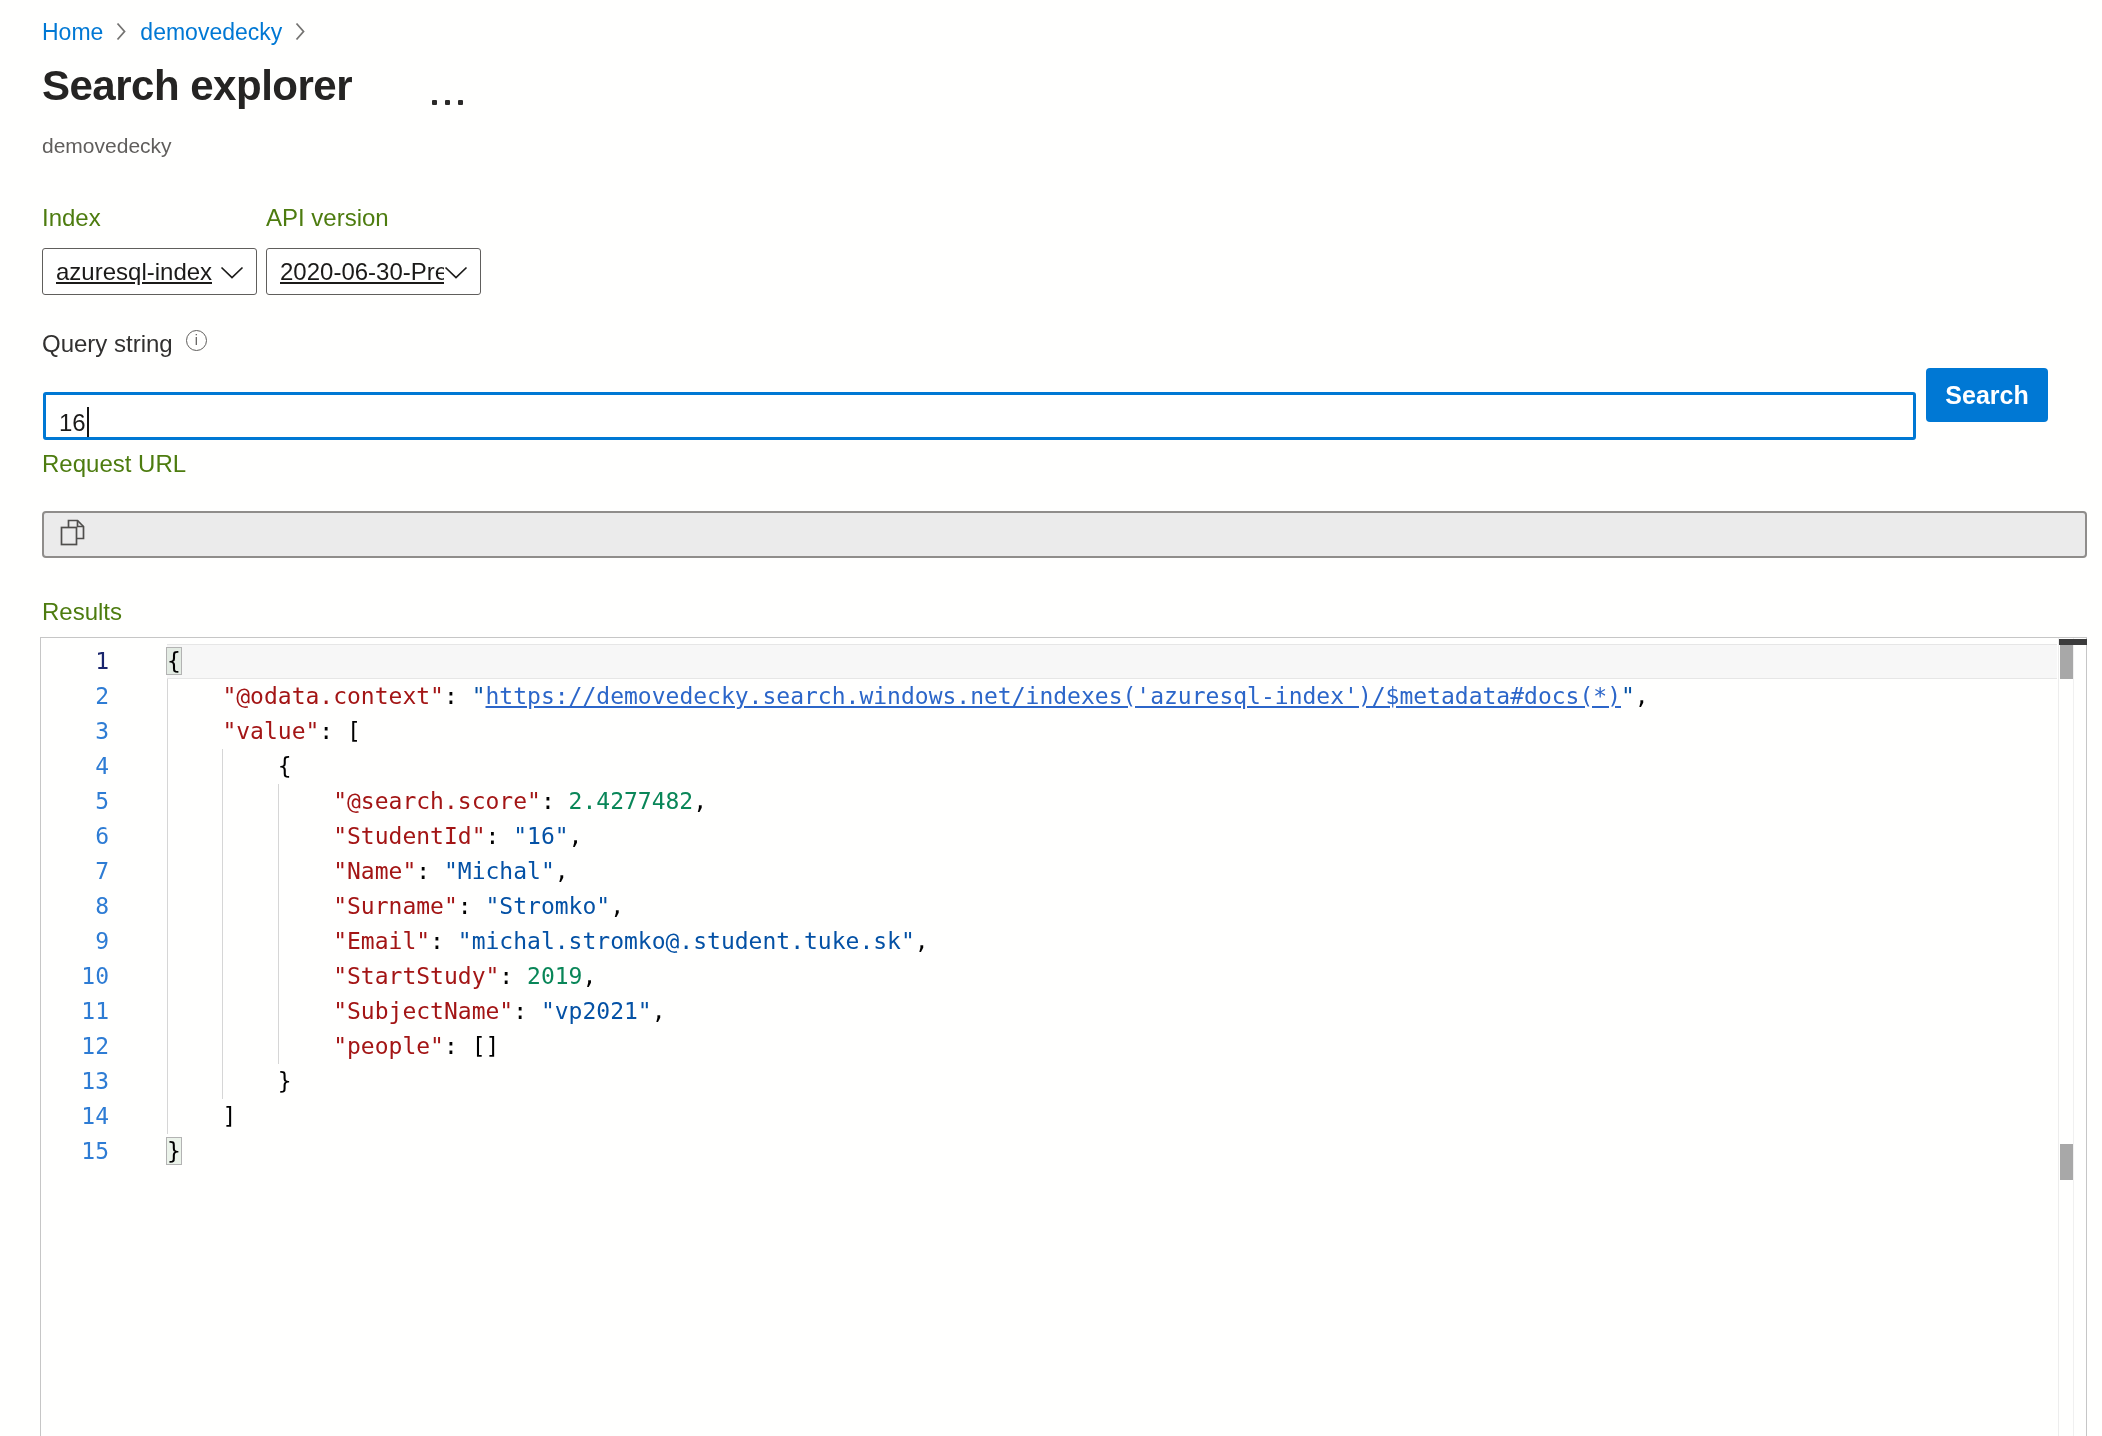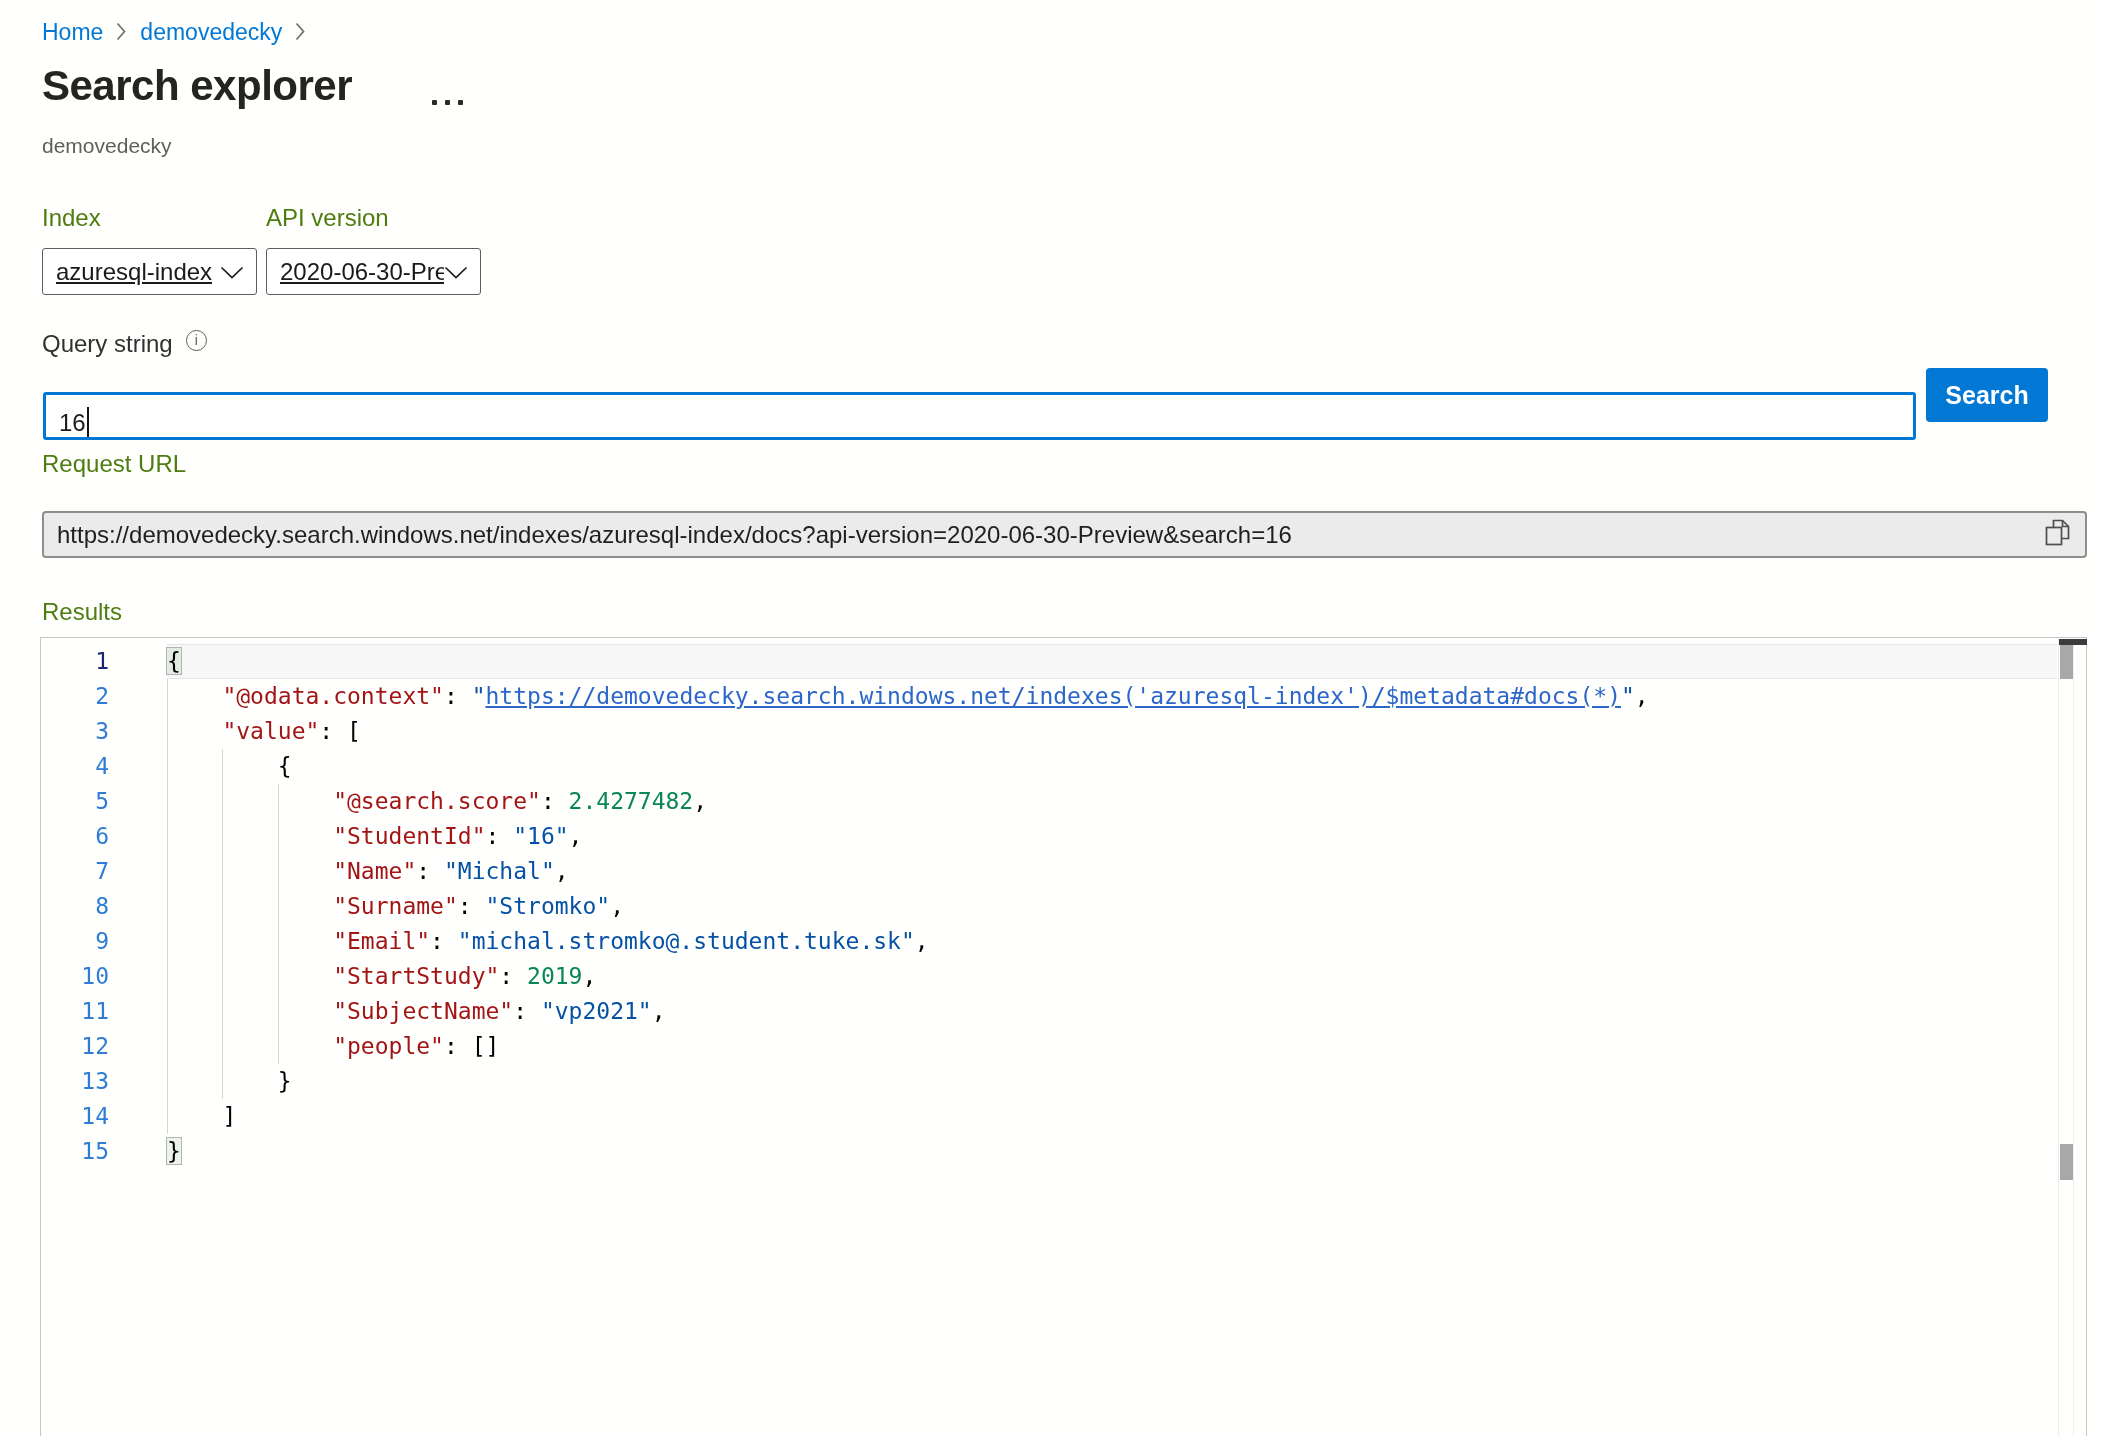--- a/index.html
+++ b/index.html
@@ -125,21 +125,20 @@
     <i class="info-icon">i</i>
   </div>
   <div class="query-input" role="textbox">
     <span>16</span>
     <span class="caret"></span>
   </div>
   <button class="search-btn">Search</button>
 
   <div class="field-label" style="left:42px; top:450px;">Request URL</div>
   <div class="url-bar">
-    <span class="url-text">https://demovedecky.search.windows.net/indexes/azuresql-index/docs?api-version=2020-06-30-Preview&amp;search=16</span>
     <span class="copy-icon">
       <svg width="31" height="33" viewBox="0 0 31 33">
         <path d="M11.5 4.5 H20.5 L26.5 10.5 V22.5 H11.5 Z" fill="none" stroke="#4f4e4c" stroke-width="1.7"></path>
         <path d="M20.5 4.5 V10.5 H26.5" fill="none" stroke="#4f4e4c" stroke-width="1.7"></path>
         <rect x="4.5" y="11.5" width="15" height="17" fill="#ebebeb" stroke="#4f4e4c" stroke-width="1.7"></rect>
       </svg>
     </span>
   </div>
 
   <div class="field-label" style="left:42px; top:598px;">Results</div>

